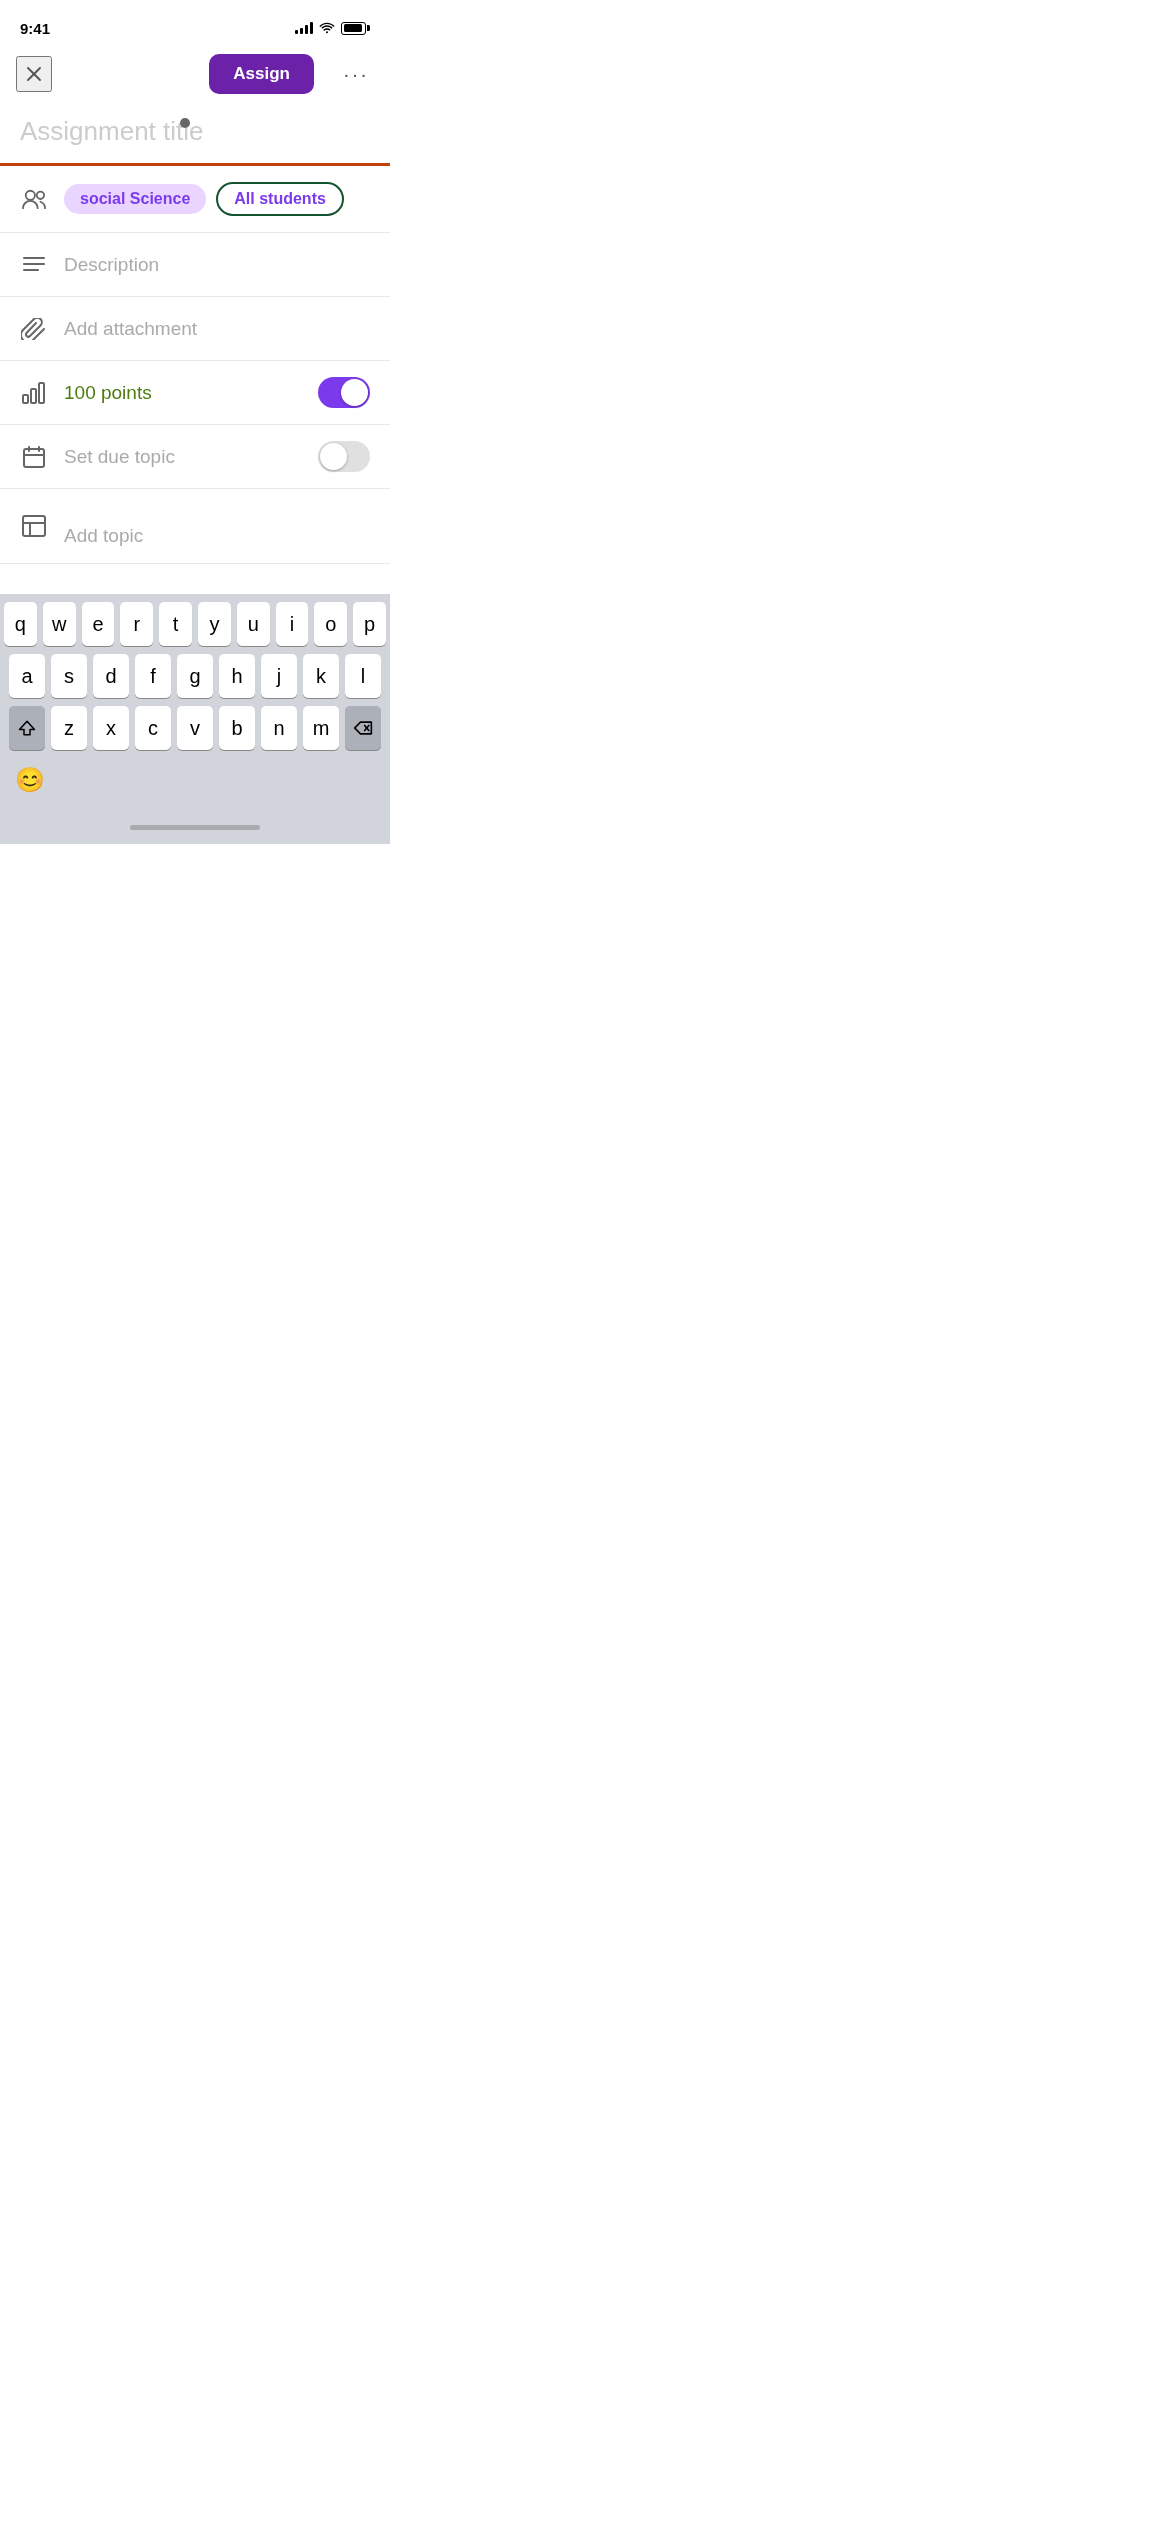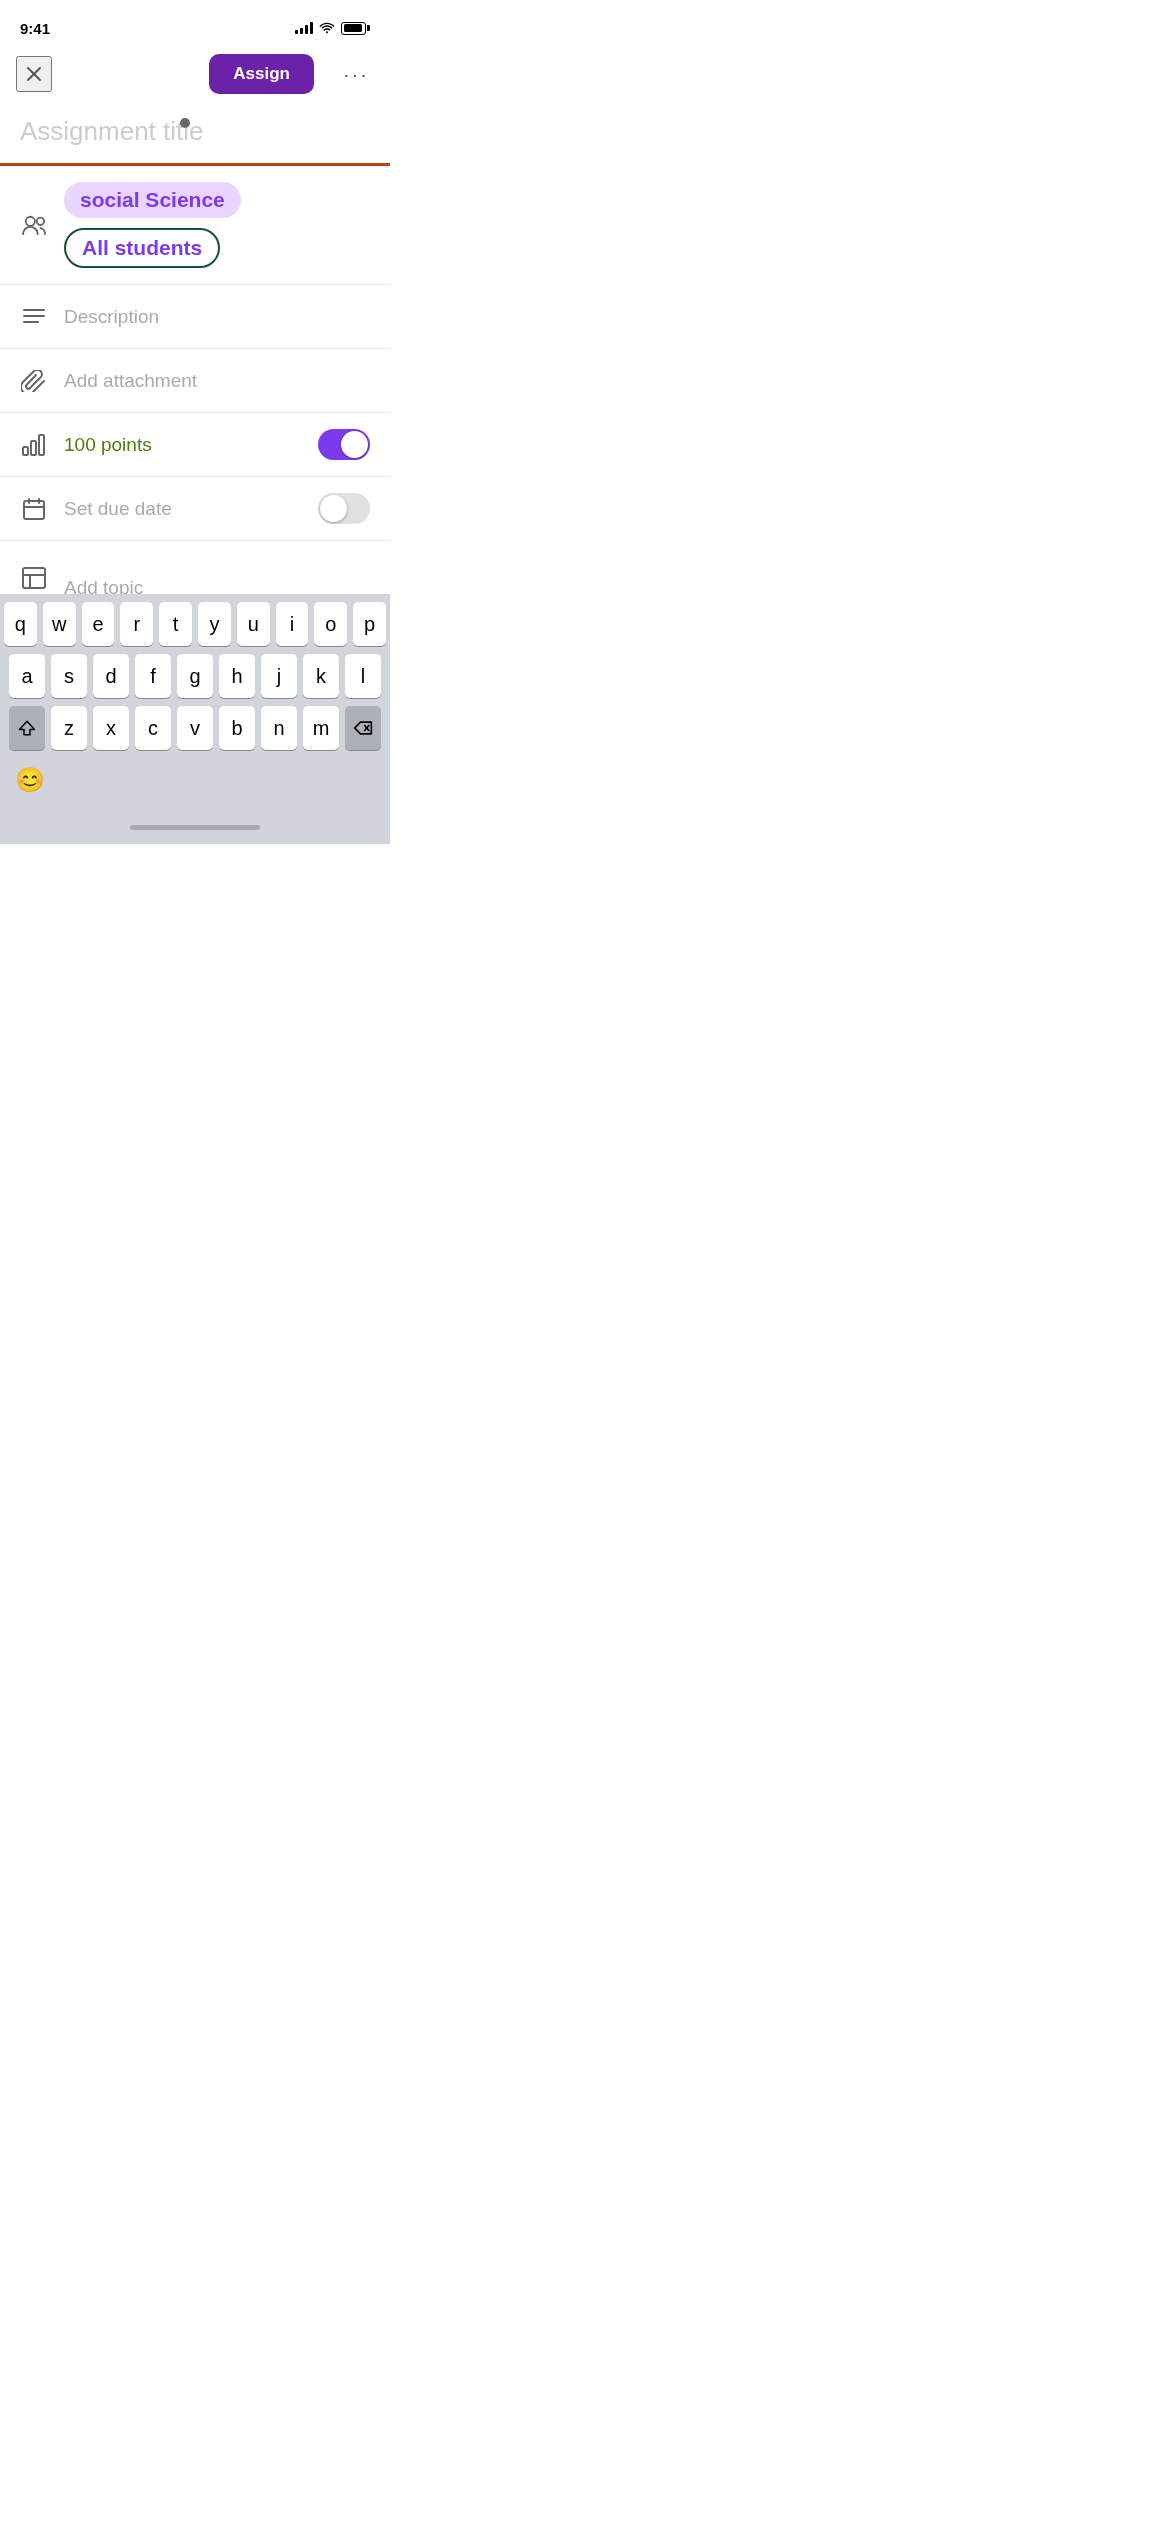--- a/index.html
+++ b/index.html
@@ -181,21 +181,21 @@
       color: #aaa;
     }
     .row-right {
       margin-left: auto;
     }
 
     
     .chip {
       border-radius: 20px;
       padding: 6px 16px;
-      font-size: 21px;
+      font-size: 16px;
       font-weight: 600;
     }
     .chip-light {
       background: #e9d5ff;
       color: #7c3aed;
     }
     .chip-outline {
       background: transparent;
       border: 2px solid #14532d;
       color: #7c3aed;
@@ -464,21 +464,21 @@
 <div class="row-item">
   <div class="row-icon">
     <svg width="24" height="24" viewBox="0 0 24 24" fill="none">
       <rect x="2" y="4" width="20" height="18" rx="2" stroke="#666" stroke-width="2"></rect>
       <line x1="2" y1="10" x2="22" y2="10" stroke="#666" stroke-width="2"></line>
       <line x1="7" y1="2" x2="7" y2="6" stroke="#666" stroke-width="2" stroke-linecap="round"></line>
       <line x1="17" y1="2" x2="17" y2="6" stroke="#666" stroke-width="2" stroke-linecap="round"></line>
     </svg>
   </div>
   <div class="row-content">
-    <span class="due-text">Set due date</span>
+    <span class="due-text">Set due topic</span>
   </div>
   <div class="row-right">
     <div class="toggle toggle-off">
       <div class="toggle-thumb"></div>
     </div>
   </div>
 </div>
 
 <div class="row-item">
   <div class="row-icon">

